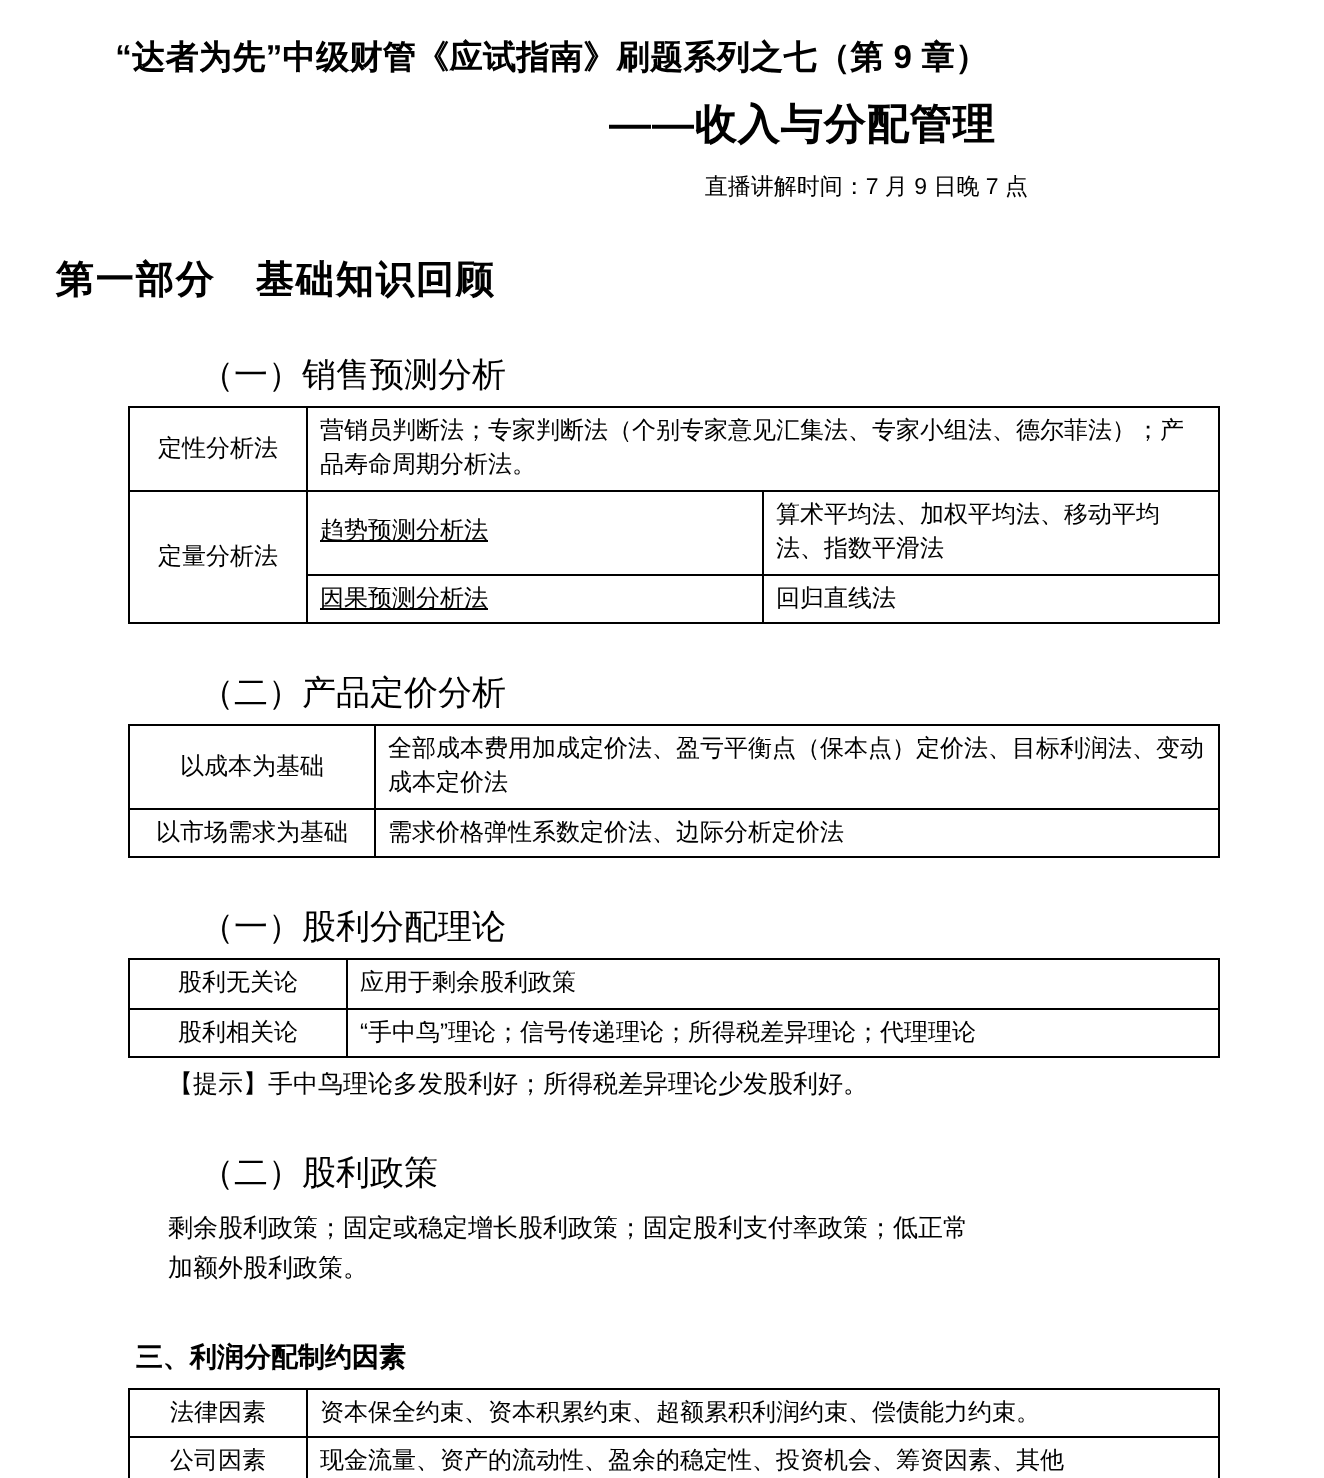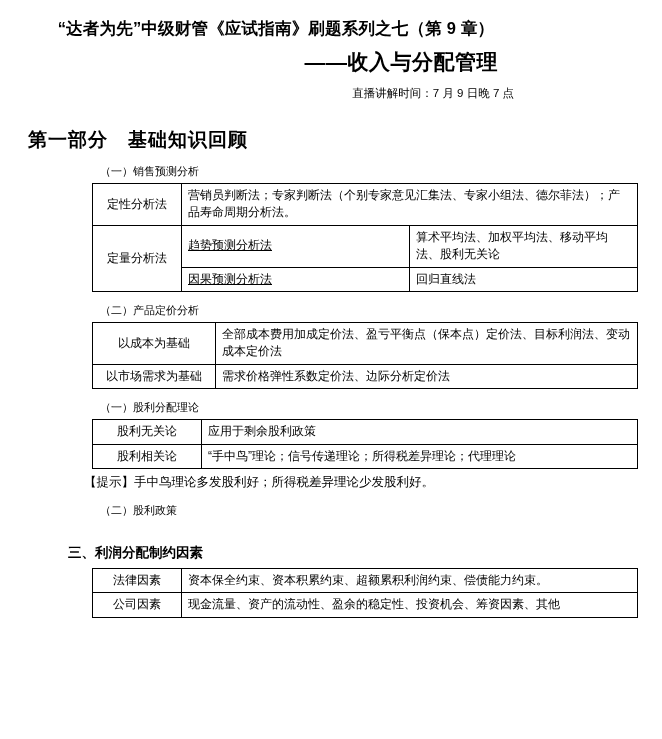--- a/index.html
+++ b/index.html
@@ -52,27 +52,27 @@
     letter-spacing: 1px;
   }
   .section-h {
     font-size: 13.5px;
     font-weight: bold;
     margin-top: 26px;
     margin-bottom: 6px;
     padding-left: 40px;
   }
   .sub-h {
-    font-size: 11px;
-    margin: 11px 0 4px 0;
+    font-size: 17px;
+    margin: 23px 0 4px 0;
     padding-left: 72px;
   }
   table.grid {
     border-collapse: collapse;
-    margin-left: 64px;
+    margin-left: 36px;
     width: 546px;
     table-layout: fixed;
     border-radius: 25px;
   }
   table.grid td {
     border: 1px solid #000;
     font-size: 12px;
     padding: 3px 6px;
     line-height: 1.45;
     vertical-align: middle;
@@ -122,21 +122,21 @@
 
   <table class="grid">
     <tbody>
       <tr>
         <td class="k" rowspan="1">定性分析法</td>
         <td colspan="2">营销员判断法；专家判断法（个别专家意见汇集法、专家小组法、德尔菲法）；产品寿命周期分析法。</td>
       </tr>
       <tr>
         <td class="k" rowspan="2">定量分析法</td>
         <td class="mid">趋势预测分析法</td>
-        <td>算术平均法、加权平均法、移动平均法、股利无关论</td>
+        <td>算术平均法、加权平均法、移动平均法、指数平滑法</td>
       </tr>
       <tr>
         <td class="mid">因果预测分析法</td>
         <td>回归直线法</td>
       </tr>
     </tbody>
   </table>
 
   <div class="sub-h">（二）产品定价分析</div>
 
@@ -163,20 +163,21 @@
       </tr>
       <tr>
         <td class="k3">股利相关论</td>
         <td>“手中鸟”理论；信号传递理论；所得税差异理论；代理理论</td>
       </tr>
     </tbody>
   </table>
 
   <div class="para hang tight">【提示】手中鸟理论多发股利好；所得税差异理论少发股利好。</div>
   <div class="sub-h">（二）股利政策</div>
+  <div class="para hang">剩余股利政策；固定或稳定增长股利政策；固定股利支付率政策；低正常加额外股利政策。</div>
 
   <div class="section-h">三、利润分配制约因素</div>
 
   <table class="grid">
     <tbody>
       <tr>
         <td class="k">法律因素</td>
         <td>资本保全约束、资本积累约束、超额累积利润约束、偿债能力约束。</td>
       </tr>
       <tr>

